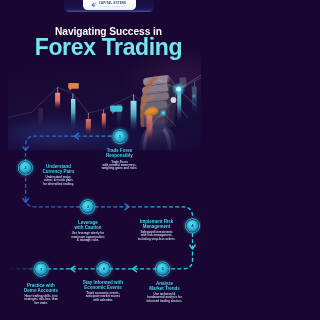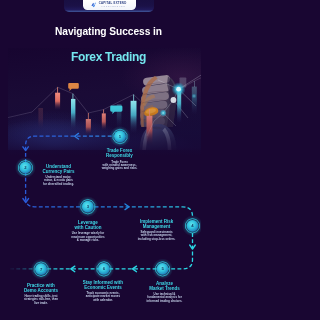--- a/index.html
+++ b/index.html
@@ -17,22 +17,22 @@
     border-radius:0 0 4.4px 4.4px;z-index:32;}
   .logomark{position:absolute;left:83px;top:2.3px;width:6.2px;height:6.2px;z-index:33;}
   .logotext{position:absolute;left:90.8px;top:2.4px;z-index:33;
     font-size:2.8px;letter-spacing:.26px;color:#24397e;font-weight:700;line-height:3.1px;}
   .logosub{position:absolute;left:93.5px;top:5.9px;z-index:33;
     font-size:1.7px;letter-spacing:.28px;color:#8b98c4;font-weight:400;line-height:1.9px;}
 
   
   .heroKicker{position:absolute;left:0;right:0;top:25.5px;text-align:center;z-index:20;
     font-size:10.2px;font-weight:700;color:#ffffff;letter-spacing:-.05px;line-height:11px;}
-  .heroTitle{position:absolute;left:0;right:0;top:48px;text-align:center;z-index:20;
-    font-size:12px;font-weight:700;letter-spacing:-.35px;line-height:19px;
+  .heroTitle{position:absolute;left:0;right:0;top:38px;text-align:center;z-index:20;
+    font-size:23px;font-weight:700;letter-spacing:-.35px;line-height:19px;
     color:#74e6ee;}
 
   .heroimg{position:absolute;left:0;top:0;width:201px;height:320px;z-index:5;}
   .fadebottom{position:absolute;left:0;top:108px;width:201px;height:48px;z-index:8;
     background:linear-gradient(180deg,rgba(24,8,52,0) 0%,rgba(23,9,54,.30) 45%,rgba(24,9,55,.80) 82%,rgba(25,6,50,1) 100%);}
 
   
   .route{position:absolute;left:0;top:0;width:201px;height:320px;z-index:10;}
 
   

